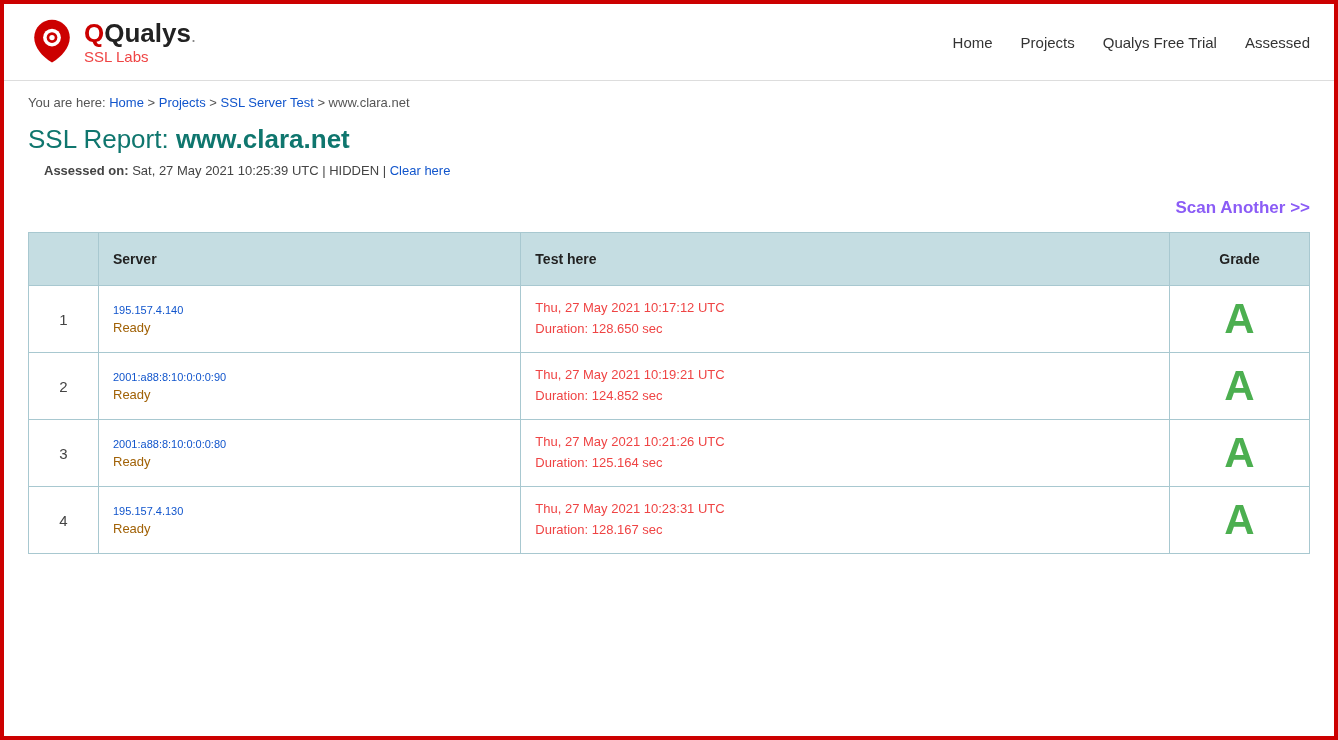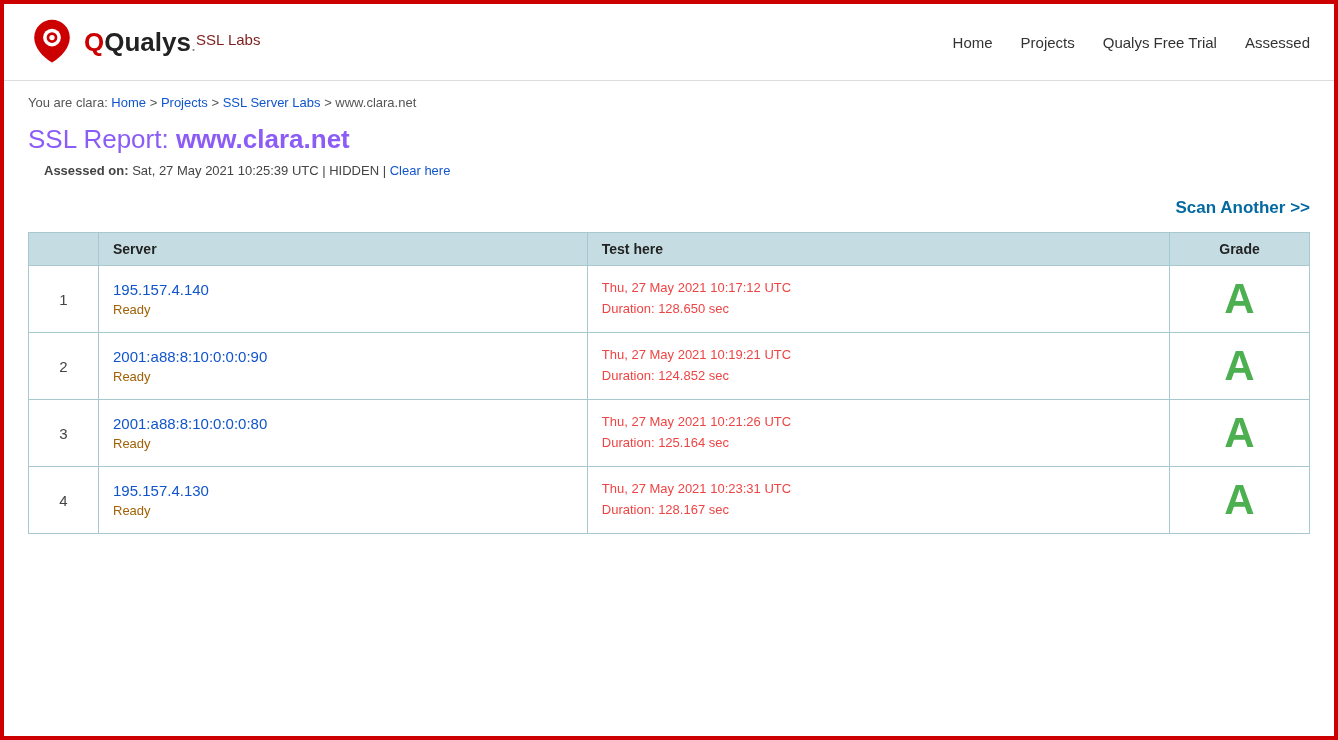--- a/index.html
+++ b/index.html
@@ -28,37 +28,37 @@
       gap: 8px;
     }
 
     .logo-icon {
       width: 48px;
       height: 48px;
     }
 
     .logo-text {
       display: flex;
-      flex-direction: row;
+      flex-direction: column;
     }
 
     .logo-qualys {
       font-size: 26px;
       font-weight: bold;
       color: #222;
       line-height: 1;
     }
 
     .logo-qualys span {
       color: #cc0000;
     }
 
     .logo-ssllabs {
       font-size: 15px;
-      color: #7f1d1d;
+      color: #ef4444;
       margin-top: 2px;
     }
 
     .nav-links {
       display: flex;
       gap: 28px;
       align-items: center;
     }
 
     .nav-links a {
@@ -78,21 +78,21 @@
       margin-bottom: 14px;
     }
 
     .breadcrumb a {
       color: #1155cc;
       text-decoration: none;
     }
 
     .page-title {
       font-size: 26px;
-      color: #8b5cf6;
+      color: #0f766e;
       font-weight: normal;
       margin-bottom: 8px;
     }
 
     .page-title strong {
       font-weight: bold;
     }
 
     .assessed-line {
       font-size: 13px;
@@ -111,37 +111,37 @@
     }
 
     .scan-another-row {
       text-align: right;
       margin-bottom: 14px;
     }
 
     .scan-another-link {
       font-size: 17px;
       font-weight: bold;
-      color: #0369a1;
+      color: #8b5cf6;
       text-decoration: none;
     }
 
     
     .results-table {
       width: 100%;
       border-collapse: collapse;
       border: 1px solid #a8c8d0;
     }
 
     .results-table thead tr {
       background: #c5dde2;
     }
 
     .results-table thead th {
-      padding: 8px 14px;
+      padding: 18px 14px;
       text-align: left;
       font-weight: bold;
       font-size: 14px;
       color: #222;
       border: 1px solid #a8c8d0;
     }
 
     .results-table thead th.col-num {
       width: 70px;
       text-align: center;
@@ -165,21 +165,21 @@
 
     .results-table tbody td.col-num {
       text-align: center;
       color: #444;
       font-size: 15px;
     }
 
     .results-table tbody td.col-server a {
       color: #1155cc;
       text-decoration: none;
-      font-size: 15px;
+      font-size: 11px;
       display: block;
       margin-bottom: 3px;
     }
 
     .results-table tbody td.col-server .status {
       color: #a16207;
       font-size: 13px;
     }
 
     .results-table tbody td.col-time {
@@ -224,26 +224,26 @@
     <a href="#">Home</a>
     <a href="#">Projects</a>
     <a href="#">Qualys Free Trial</a>
     <a href="#">Assessed</a>
   </nav>
 </header>
 
 <div class="content">
 
   <div class="breadcrumb">
-    <span>You are clara: </span>
+    <span>You are here: </span>
     <a href="#">Home</a>
     <span> &gt; </span>
     <a href="#">Projects</a>
     <span> &gt; </span>
-    <a href="#">SSL Server Labs</a>
+    <a href="#">SSL Server Test</a>
     <span> &gt; </span>
     <span>www.clara.net</span>
   </div>
 
   <h1 class="page-title">
     <span>SSL Report: </span><strong>www.clara.net</strong>
   </h1>
 
   <div class="assessed-line">
     <strong>Assessed on: </strong>

